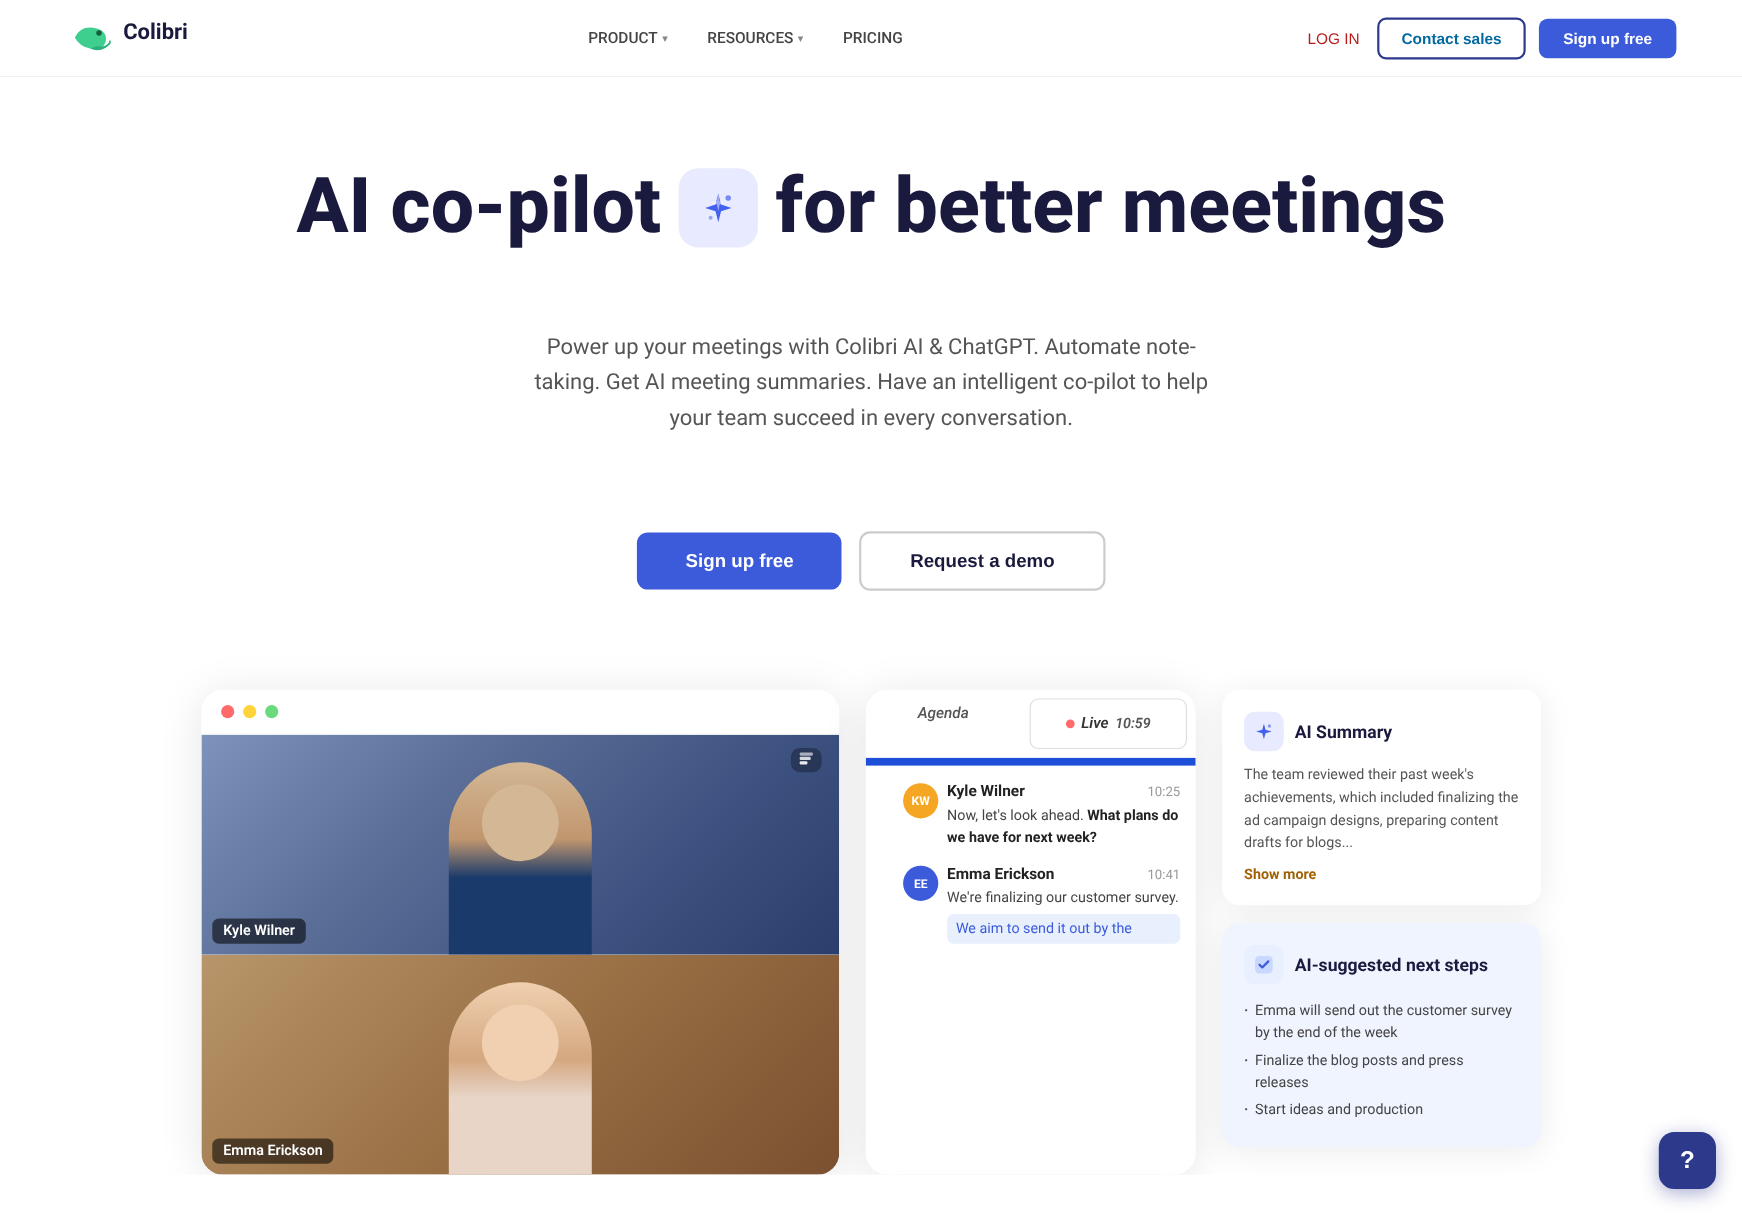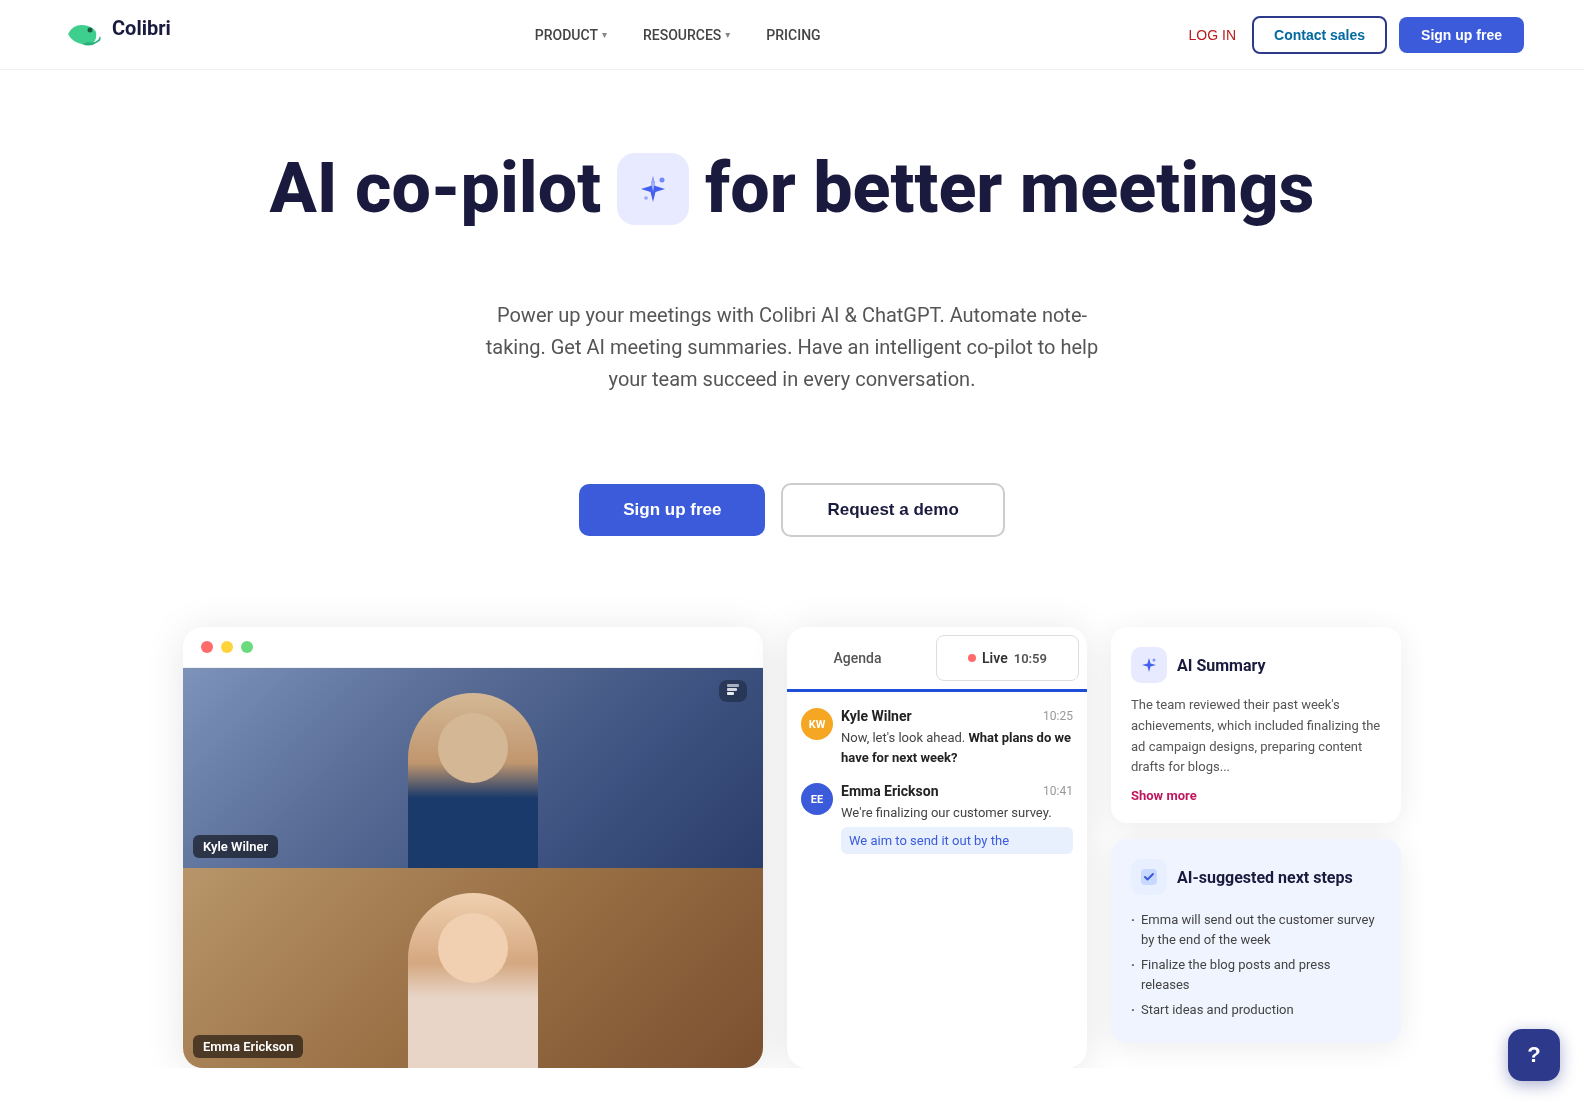--- a/index.html
+++ b/index.html
@@ -48,47 +48,47 @@
     .dot-green { background: #69db7c; }
     .video-tile { position: relative; height: 200px; overflow: hidden; }
     .video-label {
       position: absolute; bottom: 10px; left: 10px;
       background: rgba(0,0,0,0.55); color: #fff; font-size: 13px; font-weight: 600;
       padding: 4px 10px; border-radius: 6px;
     }
 
     
     .transcript-panel { background: #fff; border-radius: 20px; box-shadow: 0 4px 40px rgba(0,0,0,0.1); width: 300px; flex-shrink: 0; overflow: hidden; }
-    .transcript-header { display: flex; align-items: center; gap: 0; border-bottom: 3px solid #1d4ed8; }
+    .transcript-header { display: flex; align-items: flex-start; gap: 0; border-bottom: 7px solid #1d4ed8; font-style: italic; }
     .tab-agenda { flex: 1; text-align: center; padding: 14px; font-size: 14px; font-weight: 500; color: #555; cursor: pointer; }
     .tab-live { flex: 1; display: flex; align-items: center; justify-content: center; gap: 6px; padding: 14px; font-size: 14px; font-weight: 600; color: #333; background: #fff; border: 1px solid #ddd; border-radius: 8px; margin: 8px; cursor: pointer; }
     .live-dot { width: 8px; height: 8px; border-radius: 50%; background: #ff6b6b; }
     .live-time { font-size: 13px; color: #555; }
 
-    .transcript-body { padding: 0 14px 14px; overflow-y: auto; max-height: 320px; }
+    .transcript-body { padding: 0 14px 14px; overflow-y: auto; max-height: 320px; margin-left: 20px; }
     .transcript-message { margin-top: 16px; }
     .msg-avatar { width: 32px; height: 32px; border-radius: 50%; display: flex; align-items: center; justify-content: center; font-size: 11px; font-weight: 700; color: #fff; flex-shrink: 0; }
     .avatar-kw { background: #f5a623; }
     .avatar-ee { background: #3b5bdb; }
     .msg-name { font-size: 14px; font-weight: 700; color: #222; }
     .msg-time { font-size: 12px; color: #999; margin-left: auto; }
     .msg-text { font-size: 13px; color: #444; line-height: 1.5; }
     .msg-text strong { font-weight: 700; color: #222; }
     .msg-highlighted { background: #e8f0fe; border-radius: 6px; padding: 6px 8px; font-size: 13px; color: #3b5bdb; margin-top: 4px; }
 
     
     .ai-panels { display: flex; flex-direction: column; gap: 16px; width: 290px; flex-shrink: 0; }
     .ai-panel { background: #fff; border-radius: 16px; box-shadow: 0 4px 30px rgba(0,0,0,0.08); padding: 20px; }
     .ai-panel-header { display: flex; align-items: center; gap: 10px; margin-bottom: 12px; }
     .ai-panel-icon { width: 36px; height: 36px; border-radius: 10px; display: flex; align-items: center; justify-content: center; }
     .ai-summary-icon { background: #e8eaff; }
     .ai-steps-icon { background: #e8f0ff; }
     .ai-panel-title { font-size: 16px; font-weight: 700; color: #1a1a3e; }
     .ai-panel-text { font-size: 13px; color: #555; line-height: 1.6; }
-    .show-more { font-size: 13px; font-weight: 700; color: #be185d; cursor: pointer; margin-top: 10px; display: block; }
+    .show-more { font-size: 13px; font-weight: 700; color: #a16207; cursor: pointer; margin-top: 10px; display: block; }
     .ai-steps-list { list-style: none; padding: 0; }
     .ai-steps-list li { font-size: 13px; color: #444; line-height: 1.5; padding: 3px 0; display: flex; gap: 6px; }
     .ai-steps-list li::before { content: "·"; color: #555; font-weight: 700; flex-shrink: 0; }
 
     
     .help-btn {
       position: fixed; bottom: 24px; right: 24px;
       width: 52px; height: 52px; border-radius: 14px;
       background: #2d3a8c; color: #fff; border: none;
       font-size: 22px; font-weight: 700; cursor: pointer;

